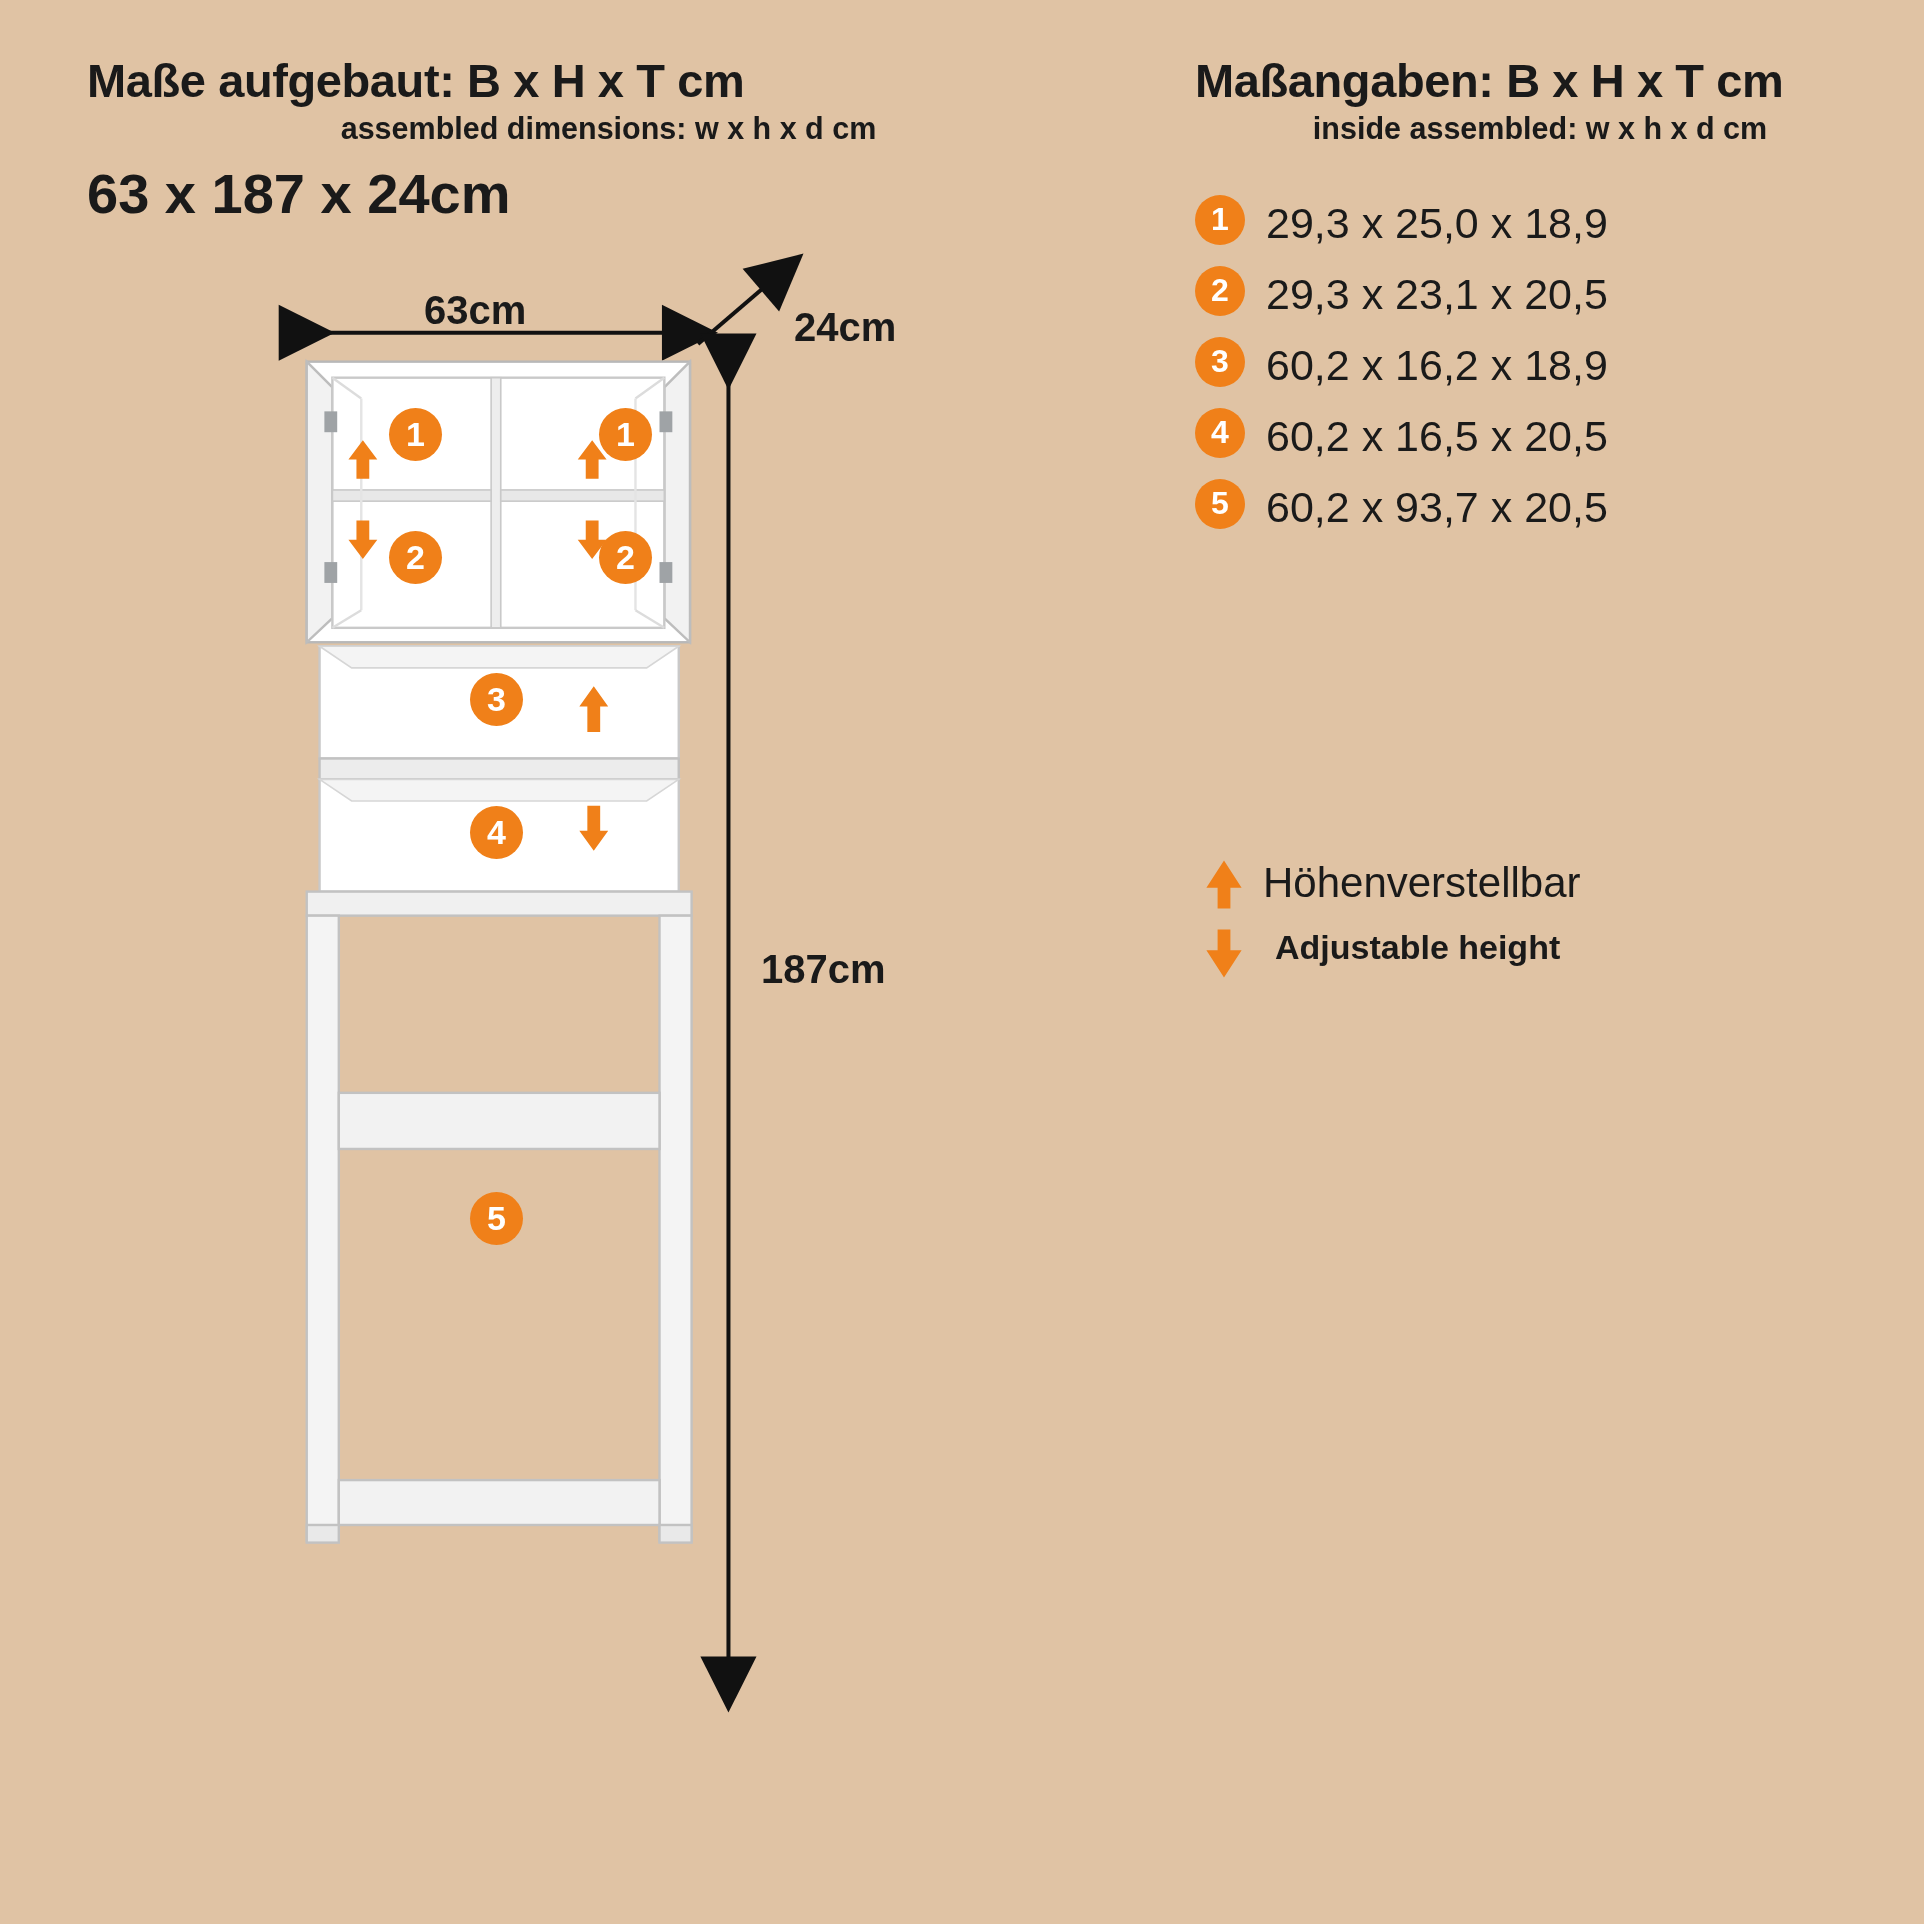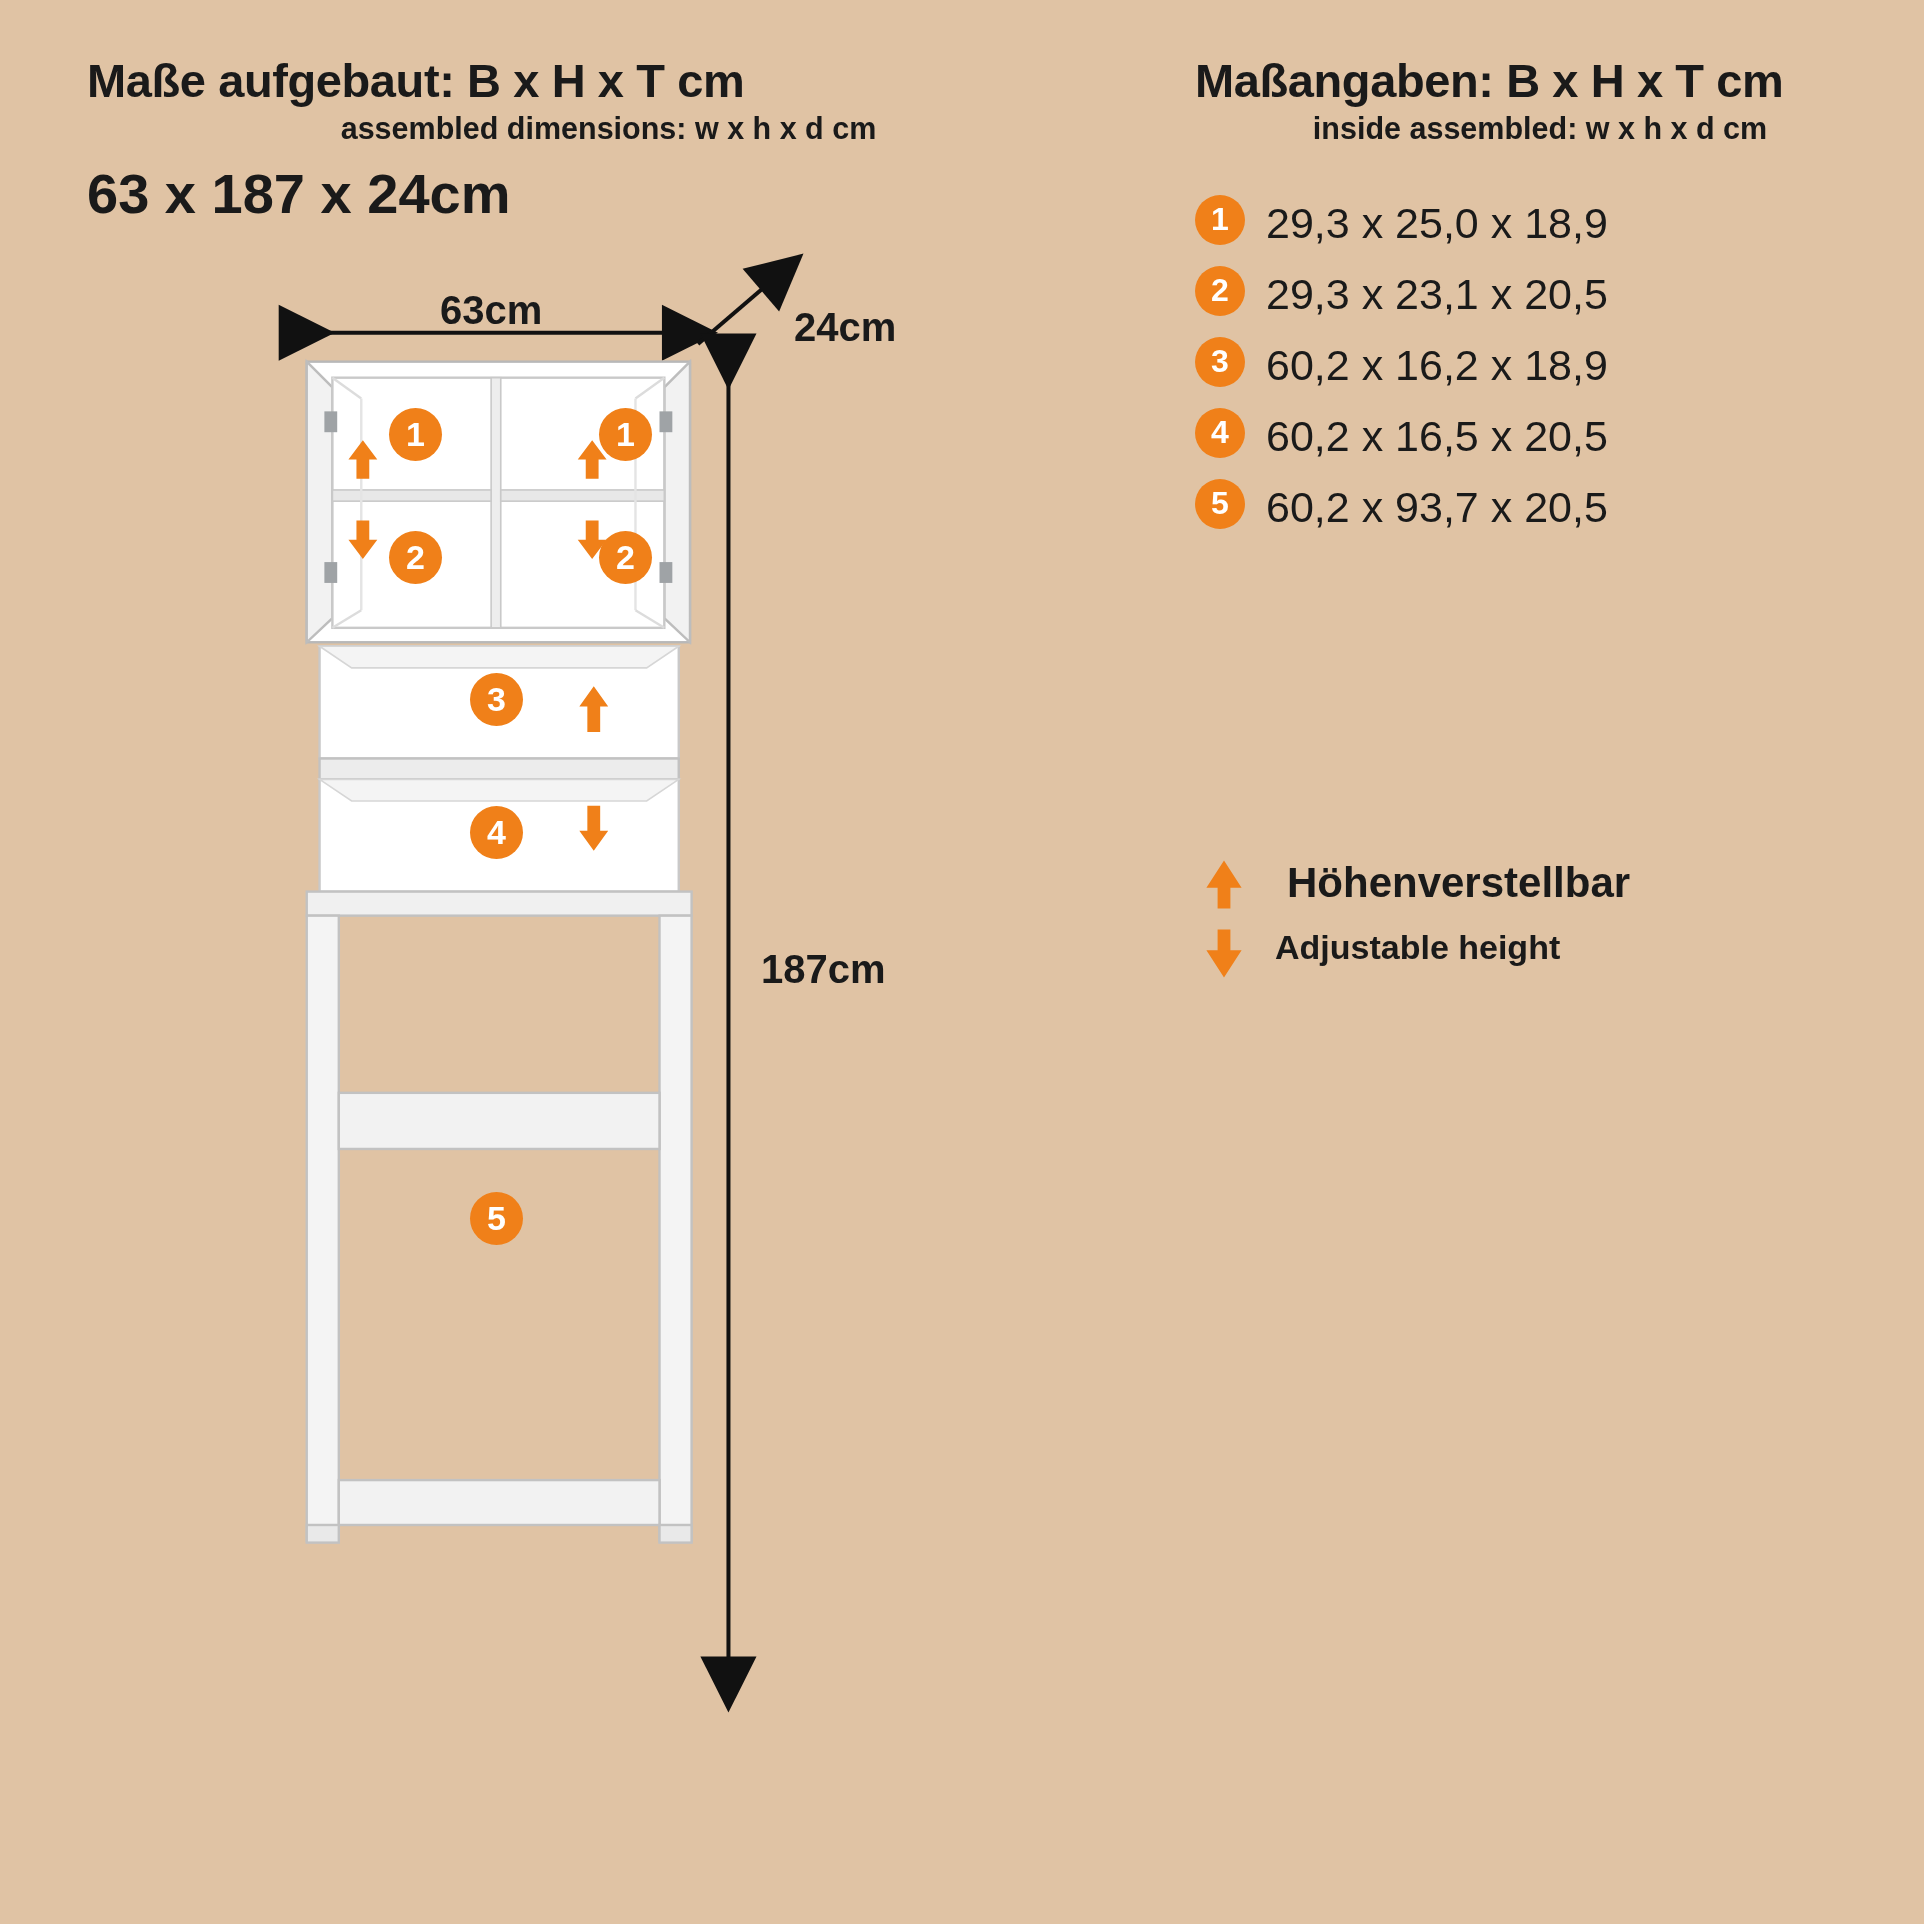--- a/index.html
+++ b/index.html
@@ -99,24 +99,24 @@
   }
   .legend-arrows {
     position: absolute;
     left: 4.8px;
     top: 4.8px;
     width: 48px;
     height: 120px;
   }
   .legend-de {
     position: absolute;
-    left: 92px;
+    left: 68px;
     top: 4.8px;
     font-size: 42px;
-    font-weight: bold;
+    font-weight: normal;
     white-space: nowrap;
   }
   .legend-en {
     position: absolute;
     left: 80px;
     top: 74px;
     font-size: 34px;
     font-weight: bold;
     white-space: nowrap;
   }
@@ -313,21 +313,21 @@
         <rect x="122" y="1062" width="400" height="70" fill="#f2f2f2" stroke="#c2c2c2" stroke-width="3"></rect>
 
         <rect x="122" y="1545" width="400" height="56" fill="#f2f2f2" stroke="#c2c2c2" stroke-width="3"></rect>
 
         <rect x="82" y="1601" width="40" height="22" fill="#e9e9e9" stroke="#c2c2c2" stroke-width="3"></rect>
         <rect x="522" y="1601" width="40" height="22" fill="#e9e9e9" stroke="#c2c2c2" stroke-width="3"></rect>
       </g>
     </svg>
 
     
-    <div class="dim-label" style="left:199px; top:47px;">63cm</div>
+    <div class="dim-label" style="left:183px; top:47px;">63cm</div>
     <div class="dim-label" style="left:553px; top:64px;">24cm</div>
     <div class="dim-label" style="left:520px; top:706px;">187cm</div>
 
     
     <div class="fig-badge" style="left:148px; top:167px;">1</div>
     <div class="fig-badge" style="left:358px; top:167px;">1</div>
     <div class="fig-badge" style="left:148px; top:290px;">2</div>
     <div class="fig-badge" style="left:358px; top:290px;">2</div>
     <div class="fig-badge" style="left:229px; top:432px;">3</div>
     <div class="fig-badge" style="left:229px; top:565px;">4</div>

